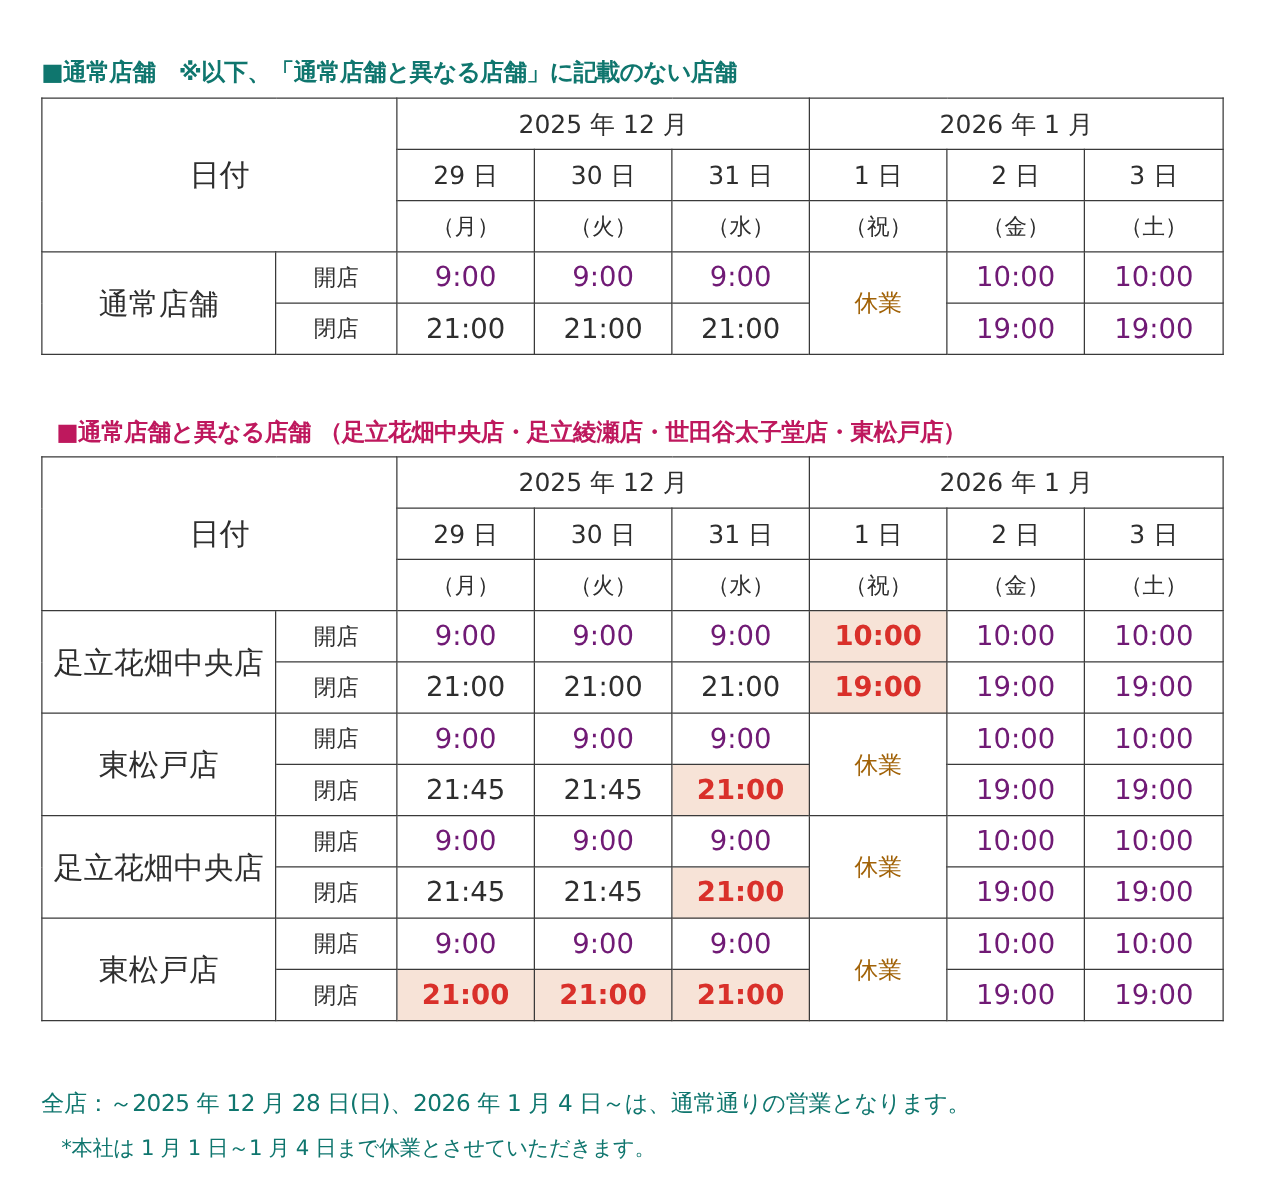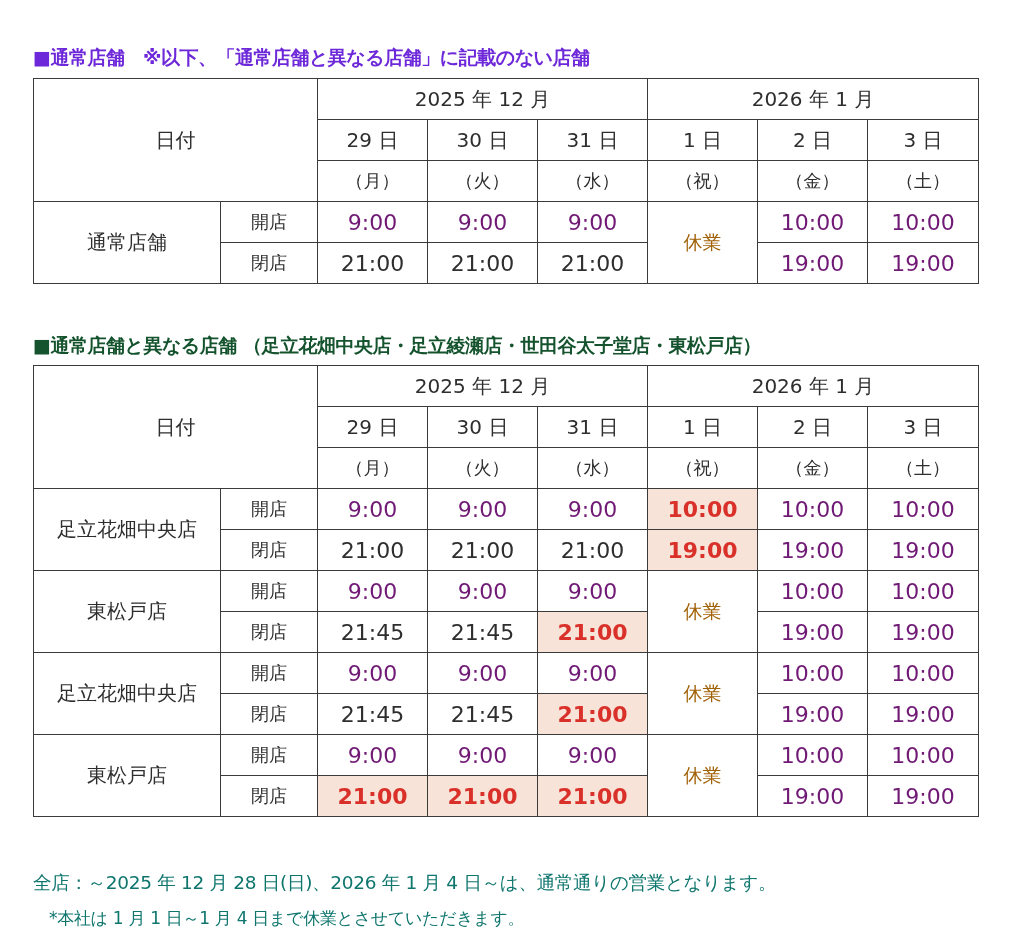--- a/index.html
+++ b/index.html
@@ -1,26 +1,26 @@
 <!DOCTYPE html>
 <html><head>
 <meta charset="utf-8">
 <style>
   html, body { margin: 0; padding: 0; background: #ffffff; }
   body { width: 1024px; height: 947px; position: relative; overflow: hidden;
          font-family: "DejaVu Sans", "Liberation Sans", sans-serif; color: #2b2b2b; }
   .section-title { position: absolute; left: 33px; font-size: 19px; font-weight: bold;
                    letter-spacing: -0.5px; white-space: nowrap; }
-  .t1 { top: 45px; color: #6d28d9; }
-  .t2 { top: 333px; color: #14532d; }
+  .t1 { top: 45px; color: #0f766e; }
+  .t2 { top: 333px; color: #be185d; margin-left: 12px; }
   table.hours { position: absolute; left: 33px; border-collapse: collapse; table-layout: fixed;
                 width: 945px; }
   table.hours td { border: 1.5px solid #3a3a3a; text-align: center; vertical-align: middle;
                    padding: 0; height: 40px; font-size: 22px; color: #2e2e2e; white-space: nowrap; }
-  table.hours td.lbl { font-size: 20px; margin-top: 17px; }
+  table.hours td.lbl { font-size: 24px; margin-top: 17px; }
   table.hours td.sub { font-size: 18px; }
   table.hours td.wd { font-size: 18px; }
   table.hours td.mon { font-size: 20px; }
   table.hours td.day { font-size: 20px; }
   table.hours td.red { color: #701a75; }
   table.hours td.hl { background: #f7e3d7; color: #d9302a; font-weight: bold; }
   table.hours td.closed { color: #a16207; font-size: 19px; }
   #tbl1 { top: 78px; }
   #tbl2 { top: 365px; }
   .footer { position: absolute; left: 33px; font-size: 18.5px; color: #0f766e; white-space: nowrap; letter-spacing: -0.3px; }

